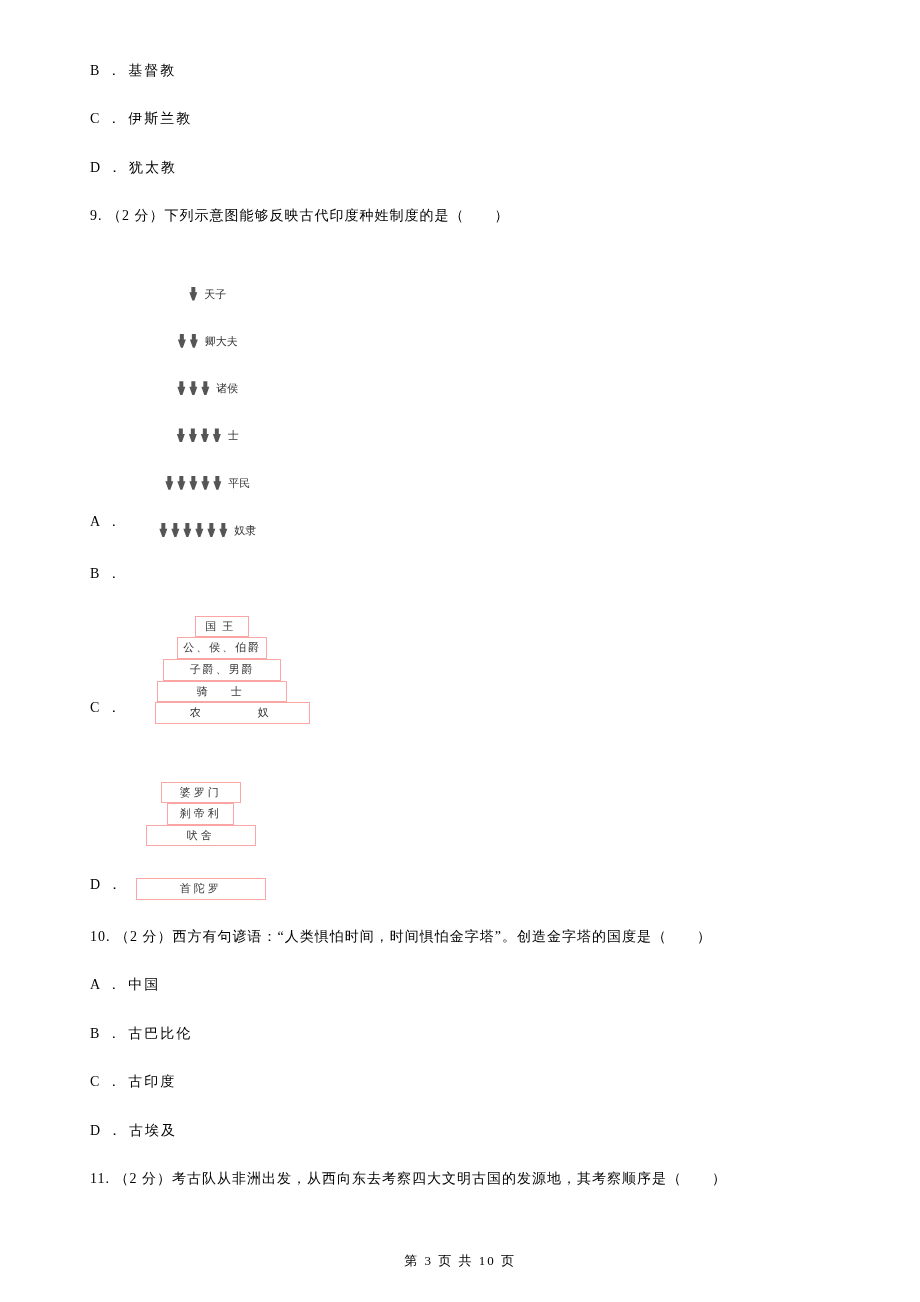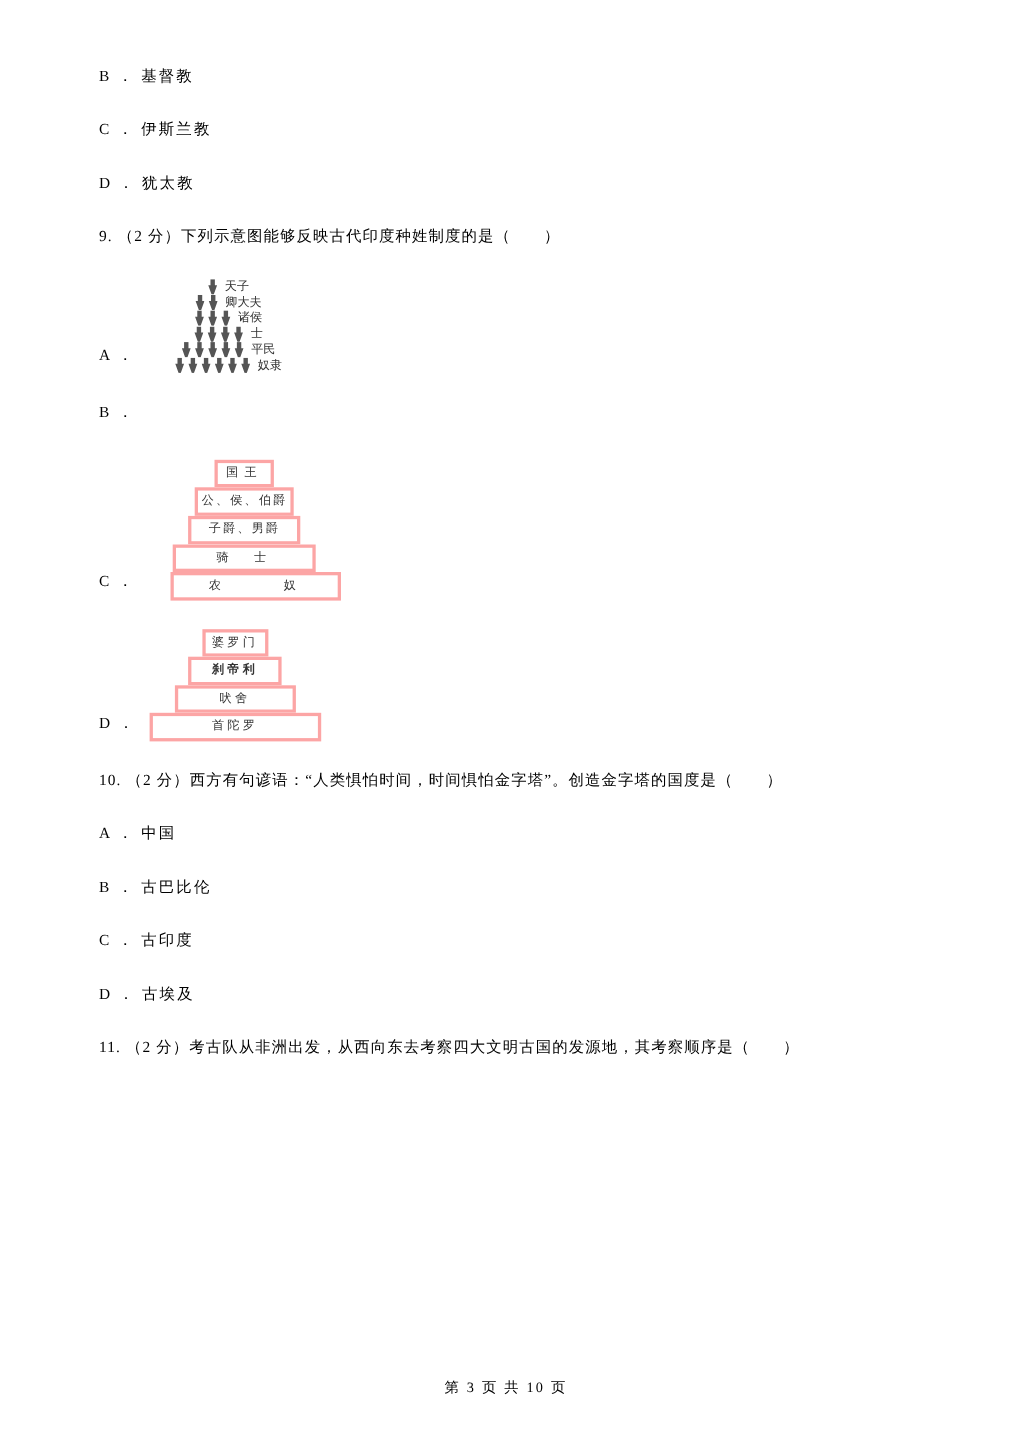--- a/index.html
+++ b/index.html
@@ -39,22 +39,22 @@
     .diagram-a {
       width: 145px;
       text-align: center;
       font-size: 11px;
       line-height: 1.3;
       color: #333;
     }
     .diagram-a .row {
       display: flex;
       justify-content: center;
-      align-items: center;
       gap: 2px;
+      margin-top: 33px;
     }
     .diagram-a .fig {
       display: inline-block;
       width: 10px;
       height: 14px;
       background: #555;
       clip-path: polygon(30% 0, 70% 0, 70% 40%, 90% 40%, 60% 100%, 40% 100%, 10% 40%, 30% 40%);
     }
     .diagram-a .label {
       font-size: 11px;
@@ -93,21 +93,21 @@
     }
     
     .stack {
       display: flex;
       flex-direction: column;
       align-items: center;
       font-size: 11px;
       color: #333;
     }
     .stack .level {
-      border: 3px solid #fca5a5;
+      border: 1px solid #fca5a5;
       text-align: center;
       padding: 1px 0;
       background: #fff;
       letter-spacing: 6px;
     }
     .footer {
       position: absolute;
       bottom: 30px;
       left: 0;
       width: 920px;
@@ -172,33 +172,33 @@
 
 <div class="diagram-option">
   <span class="letter">B ．</span>
 </div>
 
 <div class="diagram-option">
   <span class="letter">C ．</span>
   <div class="diagram stack">
     <div class="level" style="width:54px;">国王</div>
     <div class="level" style="width:90px;letter-spacing:2px;">公、侯、伯爵</div>
-    <div class="level" style="width:102px;letter-spacing:2px;">子爵、男爵</div>
+    <div class="level" style="width:118px;letter-spacing:2px;">子爵、男爵</div>
     <div class="level" style="width:130px;">骑　士</div>
     <div class="level" style="width:155px;margin-left:20px;">农　　　奴</div>
   </div>
 </div>
 
 <div class="diagram-option">
   <span class="letter">D ．</span>
   <div class="diagram stack">
-    <div class="level" style="width:60px;letter-spacing:3px;">婆罗门</div>
-    <div class="level" style="width:85px;letter-spacing:3px;font-weight:bold;">刹帝利</div>
+    <div class="level" style="width:80px;letter-spacing:3px;margin-top:32px;">婆罗门</div>
+    <div class="level" style="width:67px;letter-spacing:3px;">刹帝利</div>
     <div class="level" style="width:110px;letter-spacing:3px;">吠舍</div>
-    <div class="level" style="width:156px;letter-spacing:3px;">首陀罗</div>
+    <div class="level" style="width:130px;letter-spacing:3px;margin-top:32px;">首陀罗</div>
   </div>
 </div>
 
 <div class="question">10.  （2 分）西方有句谚语：“人类惧怕时间，时间惧怕金字塔”。创造金字塔的国度是（　　）</div>
 <div class="option">A ． 中国</div>
 <div class="option">B ． 古巴比伦</div>
 <div class="option">C ． 古印度</div>
 <div class="option">D ． 古埃及</div>
 
 <div class="question">11.  （2 分）考古队从非洲出发，从西向东去考察四大文明古国的发源地，其考察顺序是（　　）</div>

